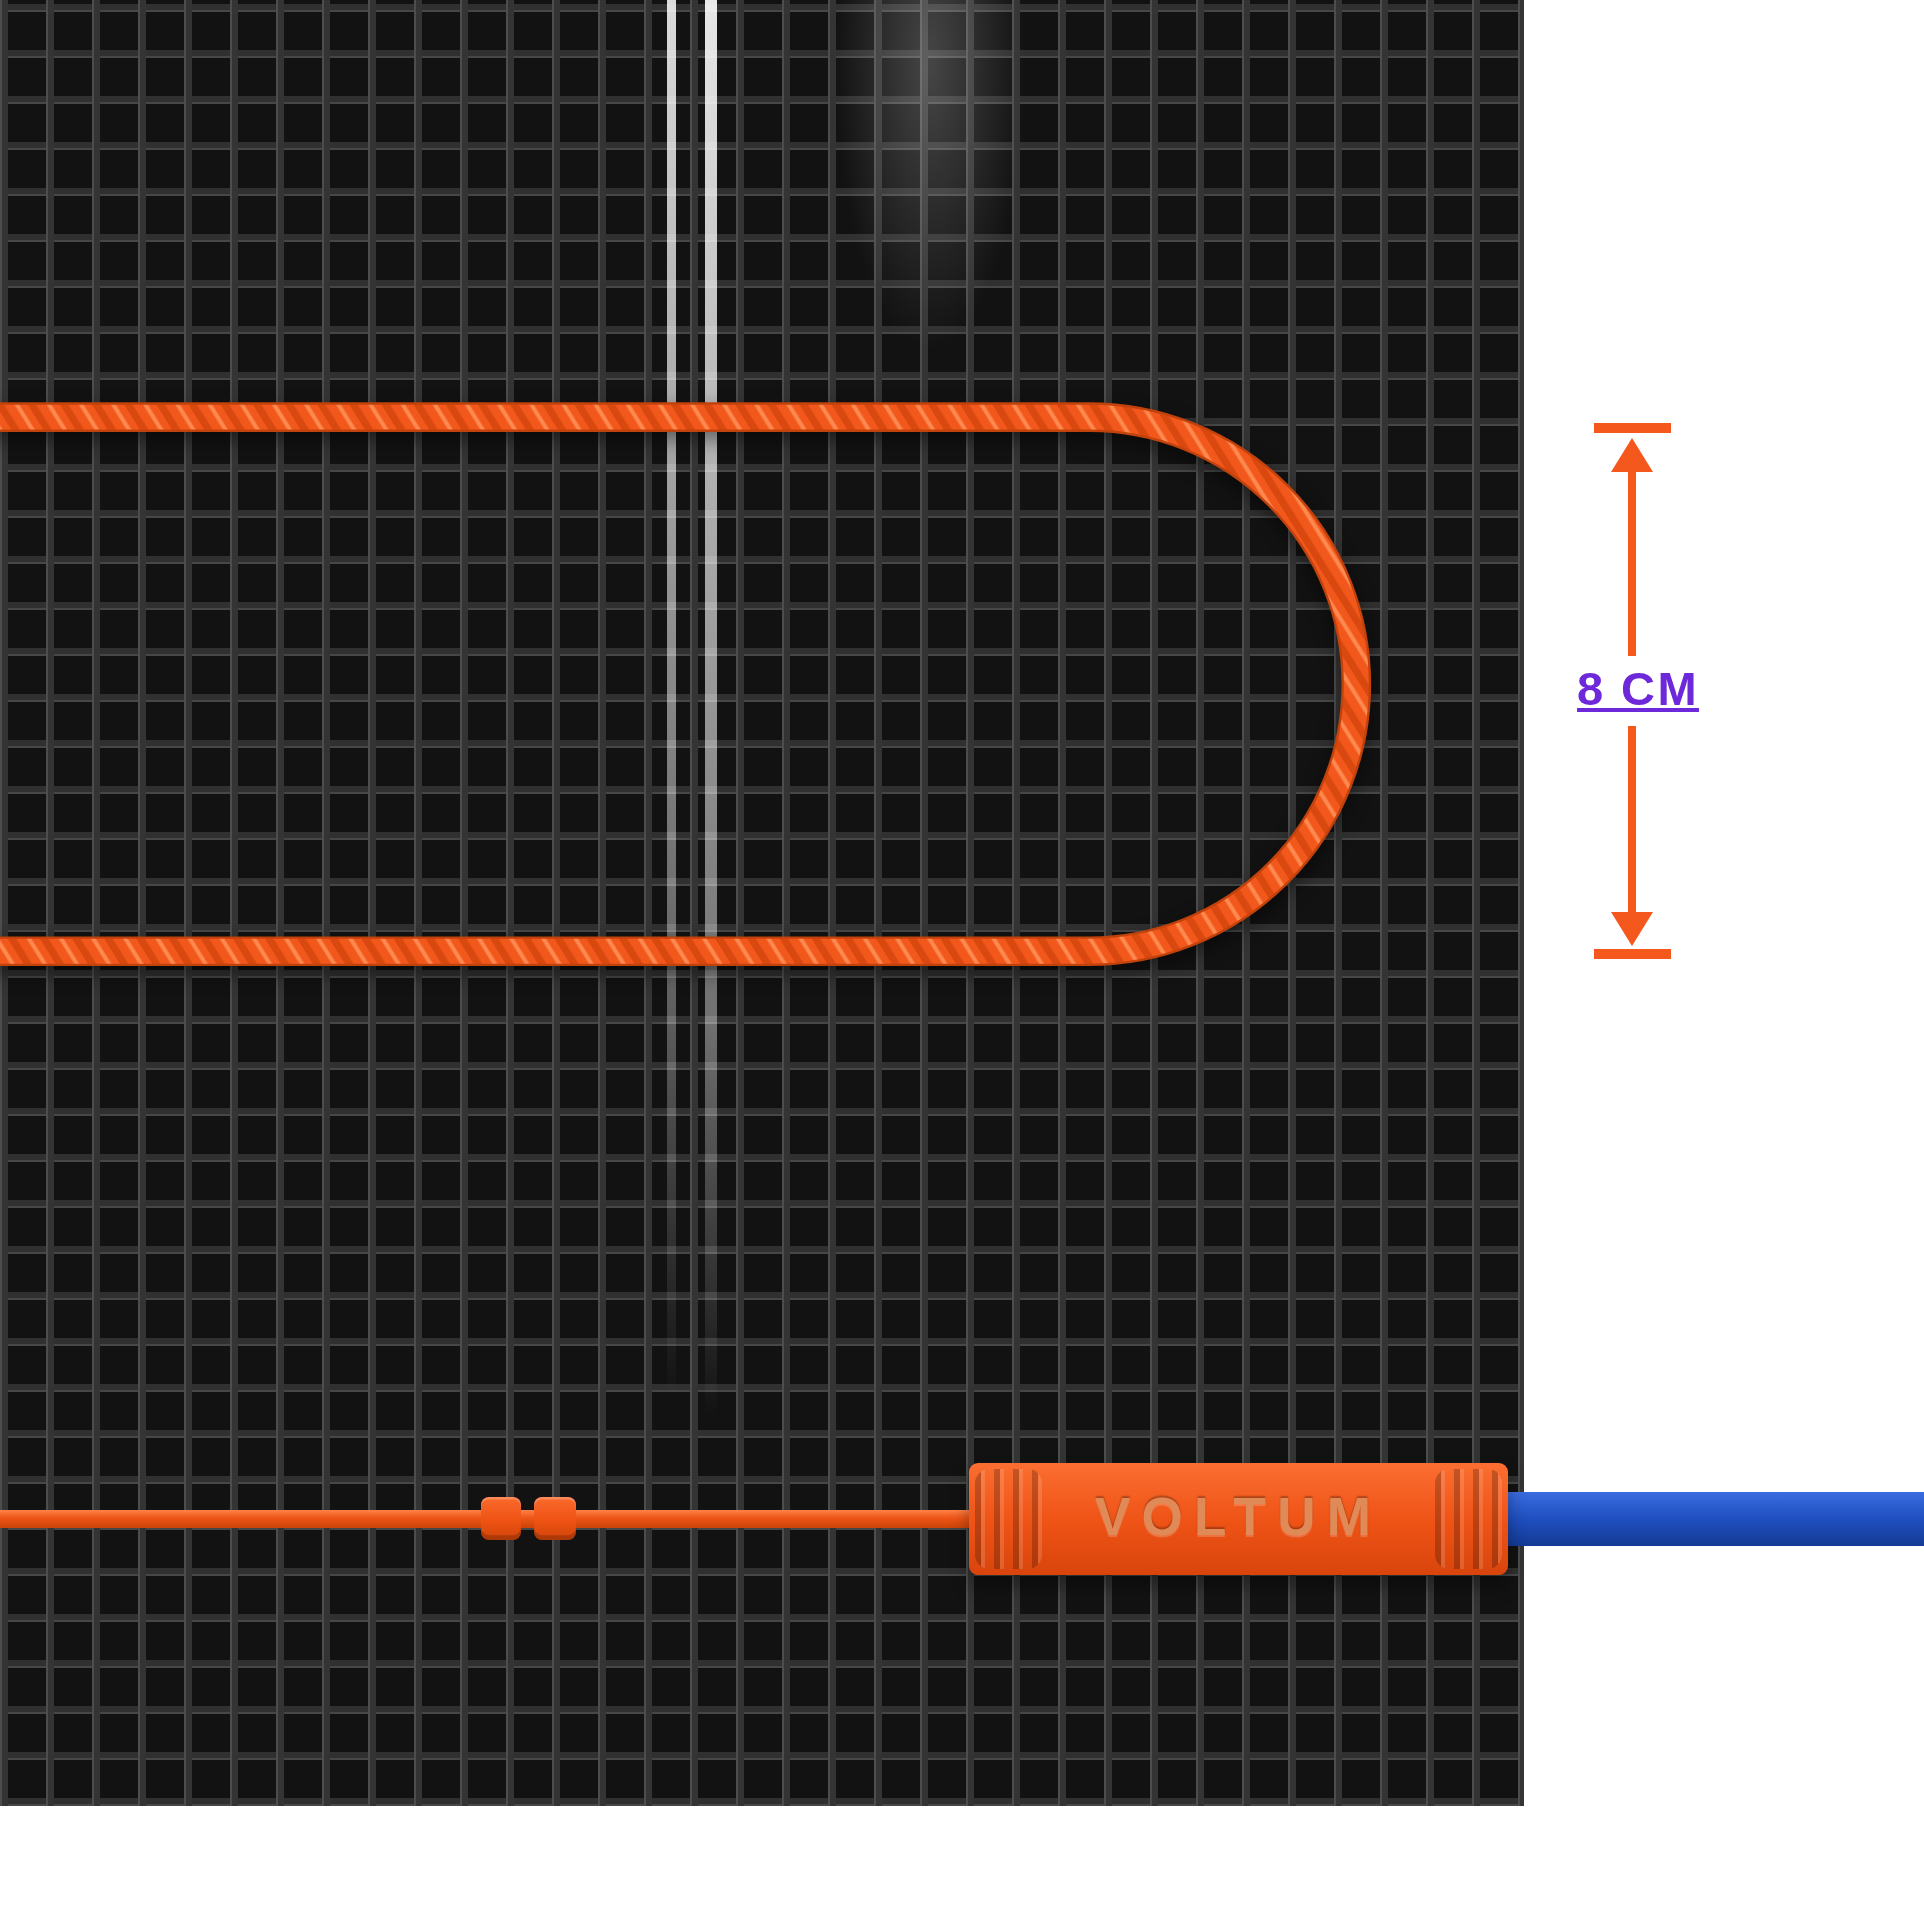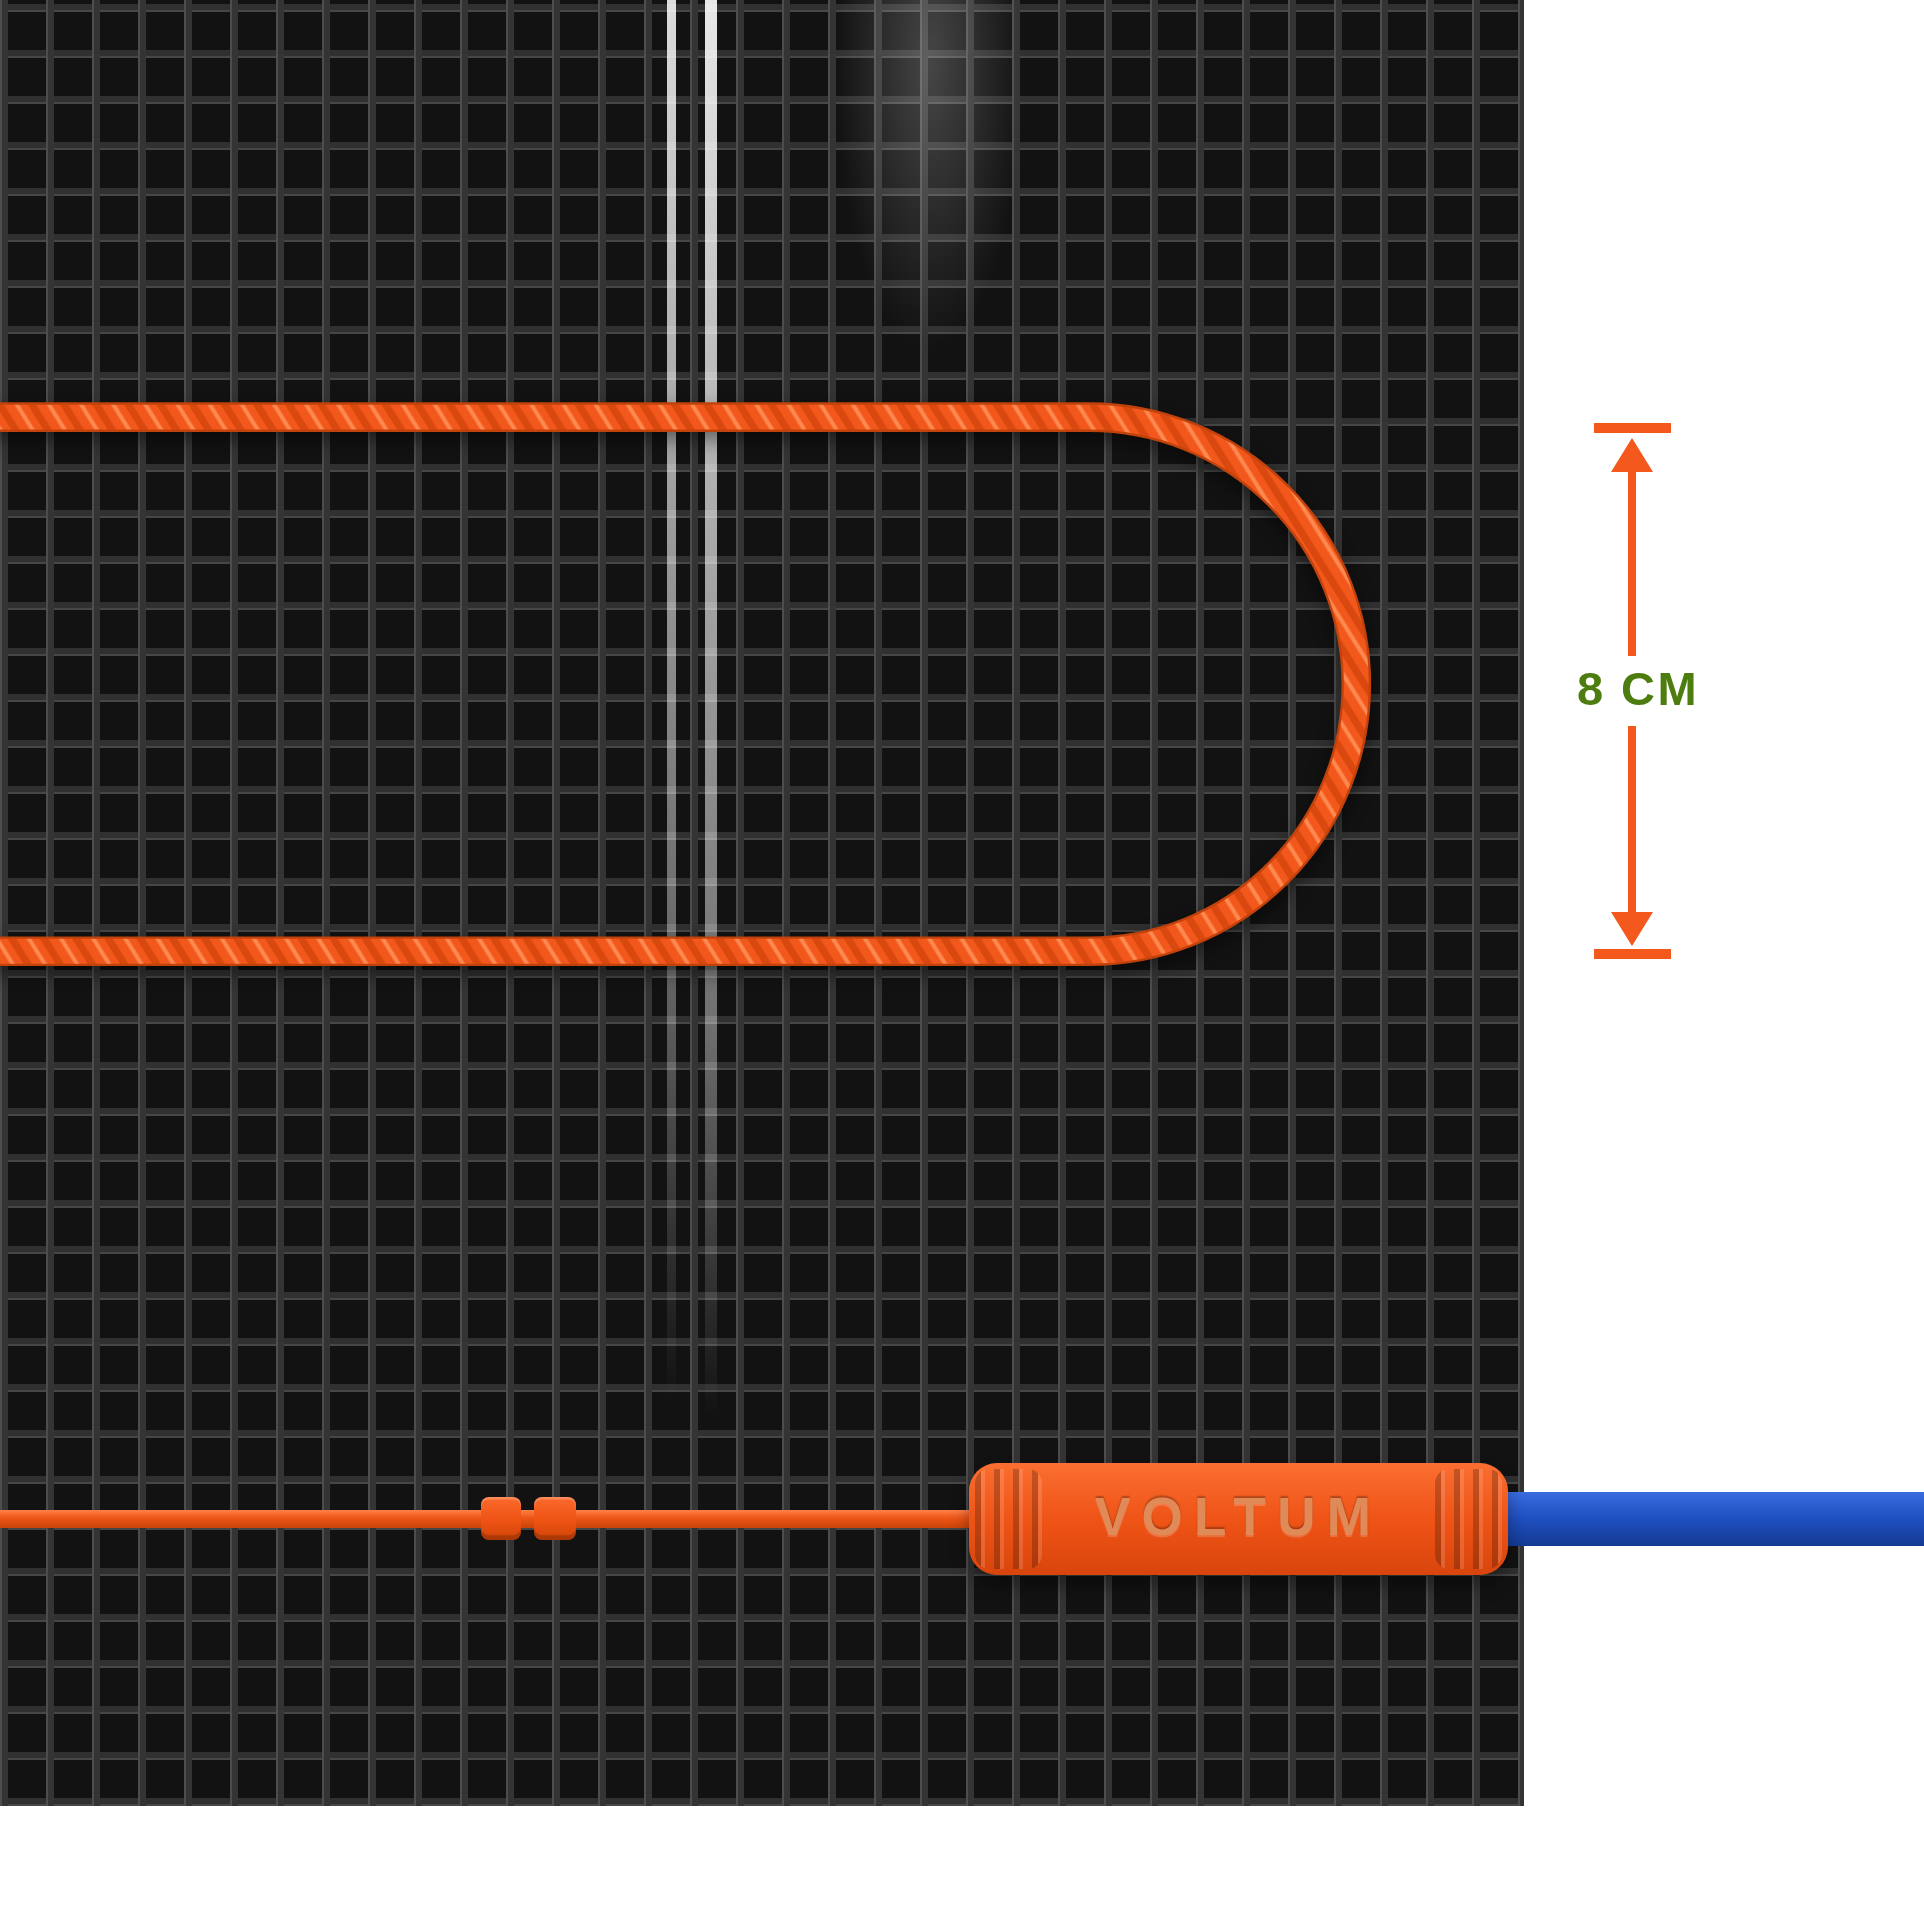--- a/index.html
+++ b/index.html
@@ -33,35 +33,35 @@
   .cap-top{top:423px;}
   .cap-bottom{top:949px;}
   .dim-arrow{position:absolute;left:1611px;width:0;height:0;
     border-left:21.7px solid transparent;border-right:21.7px solid transparent;z-index:4;}
   .arrow-up{top:438px;border-bottom:34px solid #f4581c;}
   .arrow-down{top:912px;border-top:34px solid #f4581c;}
   .dim-line{position:absolute;left:1628px;width:8px;background:#f4581c;z-index:4;}
   .line-top{top:470px;height:186px;}
   .line-bottom{top:726px;height:188px;}
   .dim-label{position:absolute;left:1548px;top:661px;width:180px;z-index:4;
-    text-align:center;font-size:47px;font-weight:bold;color:#4d7c0f;letter-spacing:2.4px;}
+    text-align:center;font-size:47px;font-weight:bold;color:#6d28d9;letter-spacing:2.4px;text-decoration:underline;}
 
   
   .cold-lead{position:absolute;left:0;top:1510px;width:999px;height:18.4px;z-index:3;
     background:linear-gradient(to bottom,#ff8148,#ee5517 45%,#c94408);}
   .clip{position:absolute;top:1497px;height:43px;border-radius:8px;z-index:4;
     background:linear-gradient(to bottom,#fb6a2d,#ee5314 55%,#d04408);
     box-shadow:inset 0 -4.8px 0 rgba(0,0,0,0.18), inset 0 2.4px 0 rgba(255,255,255,0.22);}
   .clip1{left:481px;width:40px;}
   .clip2{left:534px;width:42px;}
 
   .blue-cord{position:absolute;left:1488px;top:1492px;width:437px;height:54px;z-index:3;
     background:linear-gradient(to bottom,#3a6ce0,#1f4fc0 50%,#143a93);}
 
-  .sleeve{position:absolute;left:969px;top:1463px;width:539px;height:112px;border-radius:28px;z-index:5;
+  .sleeve{position:absolute;left:969px;top:1463px;width:539px;height:112px;border-radius:9px;z-index:5;
     background:linear-gradient(to bottom,#fb6e31,#ef5316 52%,#d8450c);
     box-shadow:0 11.2px 17.6px rgba(0,0,0,0.35);}
   .rib{position:absolute;top:5.6px;bottom:5.6px;width:67px;border-radius:14.4px;
     background:repeating-linear-gradient(90deg,
       rgba(0,0,0,0.22) 0 6.4px, rgba(255,255,255,0.14) 6.4px 10.4px, rgba(0,0,0,0) 10.4px 19px);}
   .rib-left{left:6.4px;}
   .rib-right{right:6.4px;}
   .brand{position:absolute;left:0;right:0;top:50%;transform:translateY(-54%);
     text-align:center;font-size:53px;font-weight:700;letter-spacing:11.2px;color:#e08a58;
     text-shadow:0 1.6px 0.8px rgba(255,255,255,0.20), 0 -1.6px 1.6px rgba(0,0,0,0.28);}

